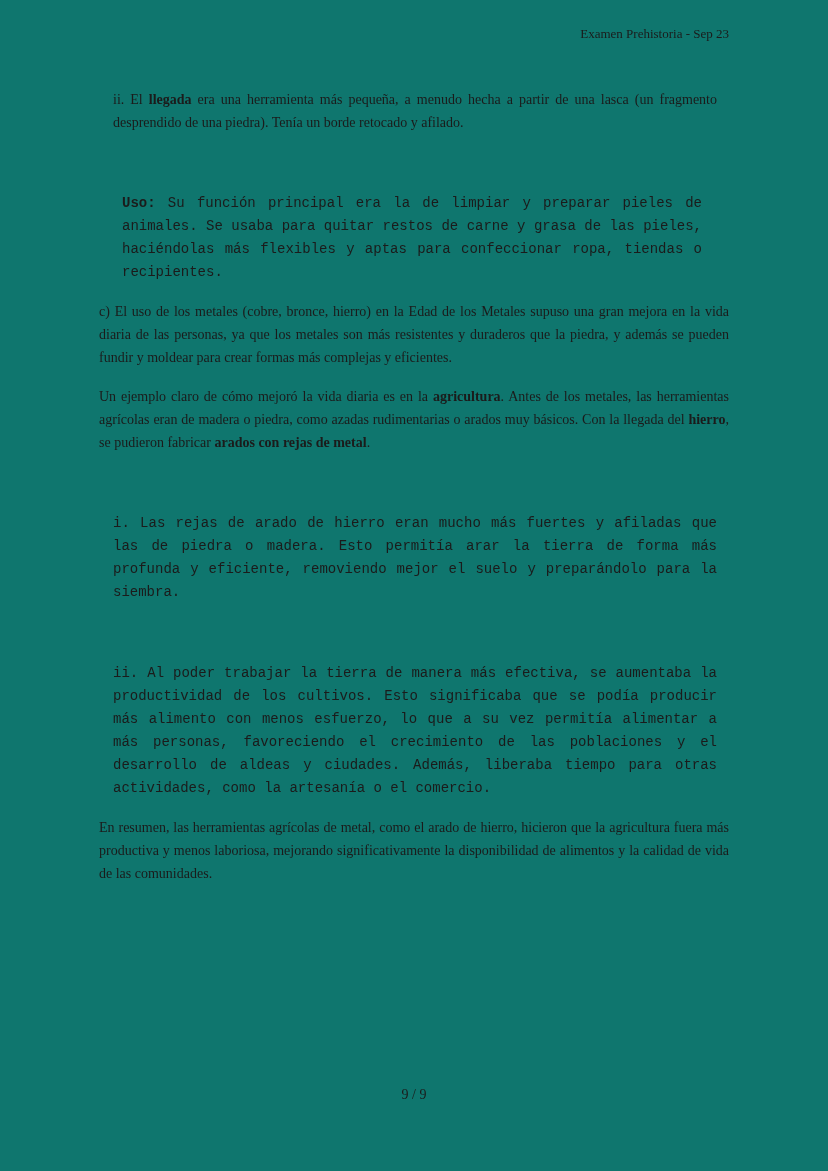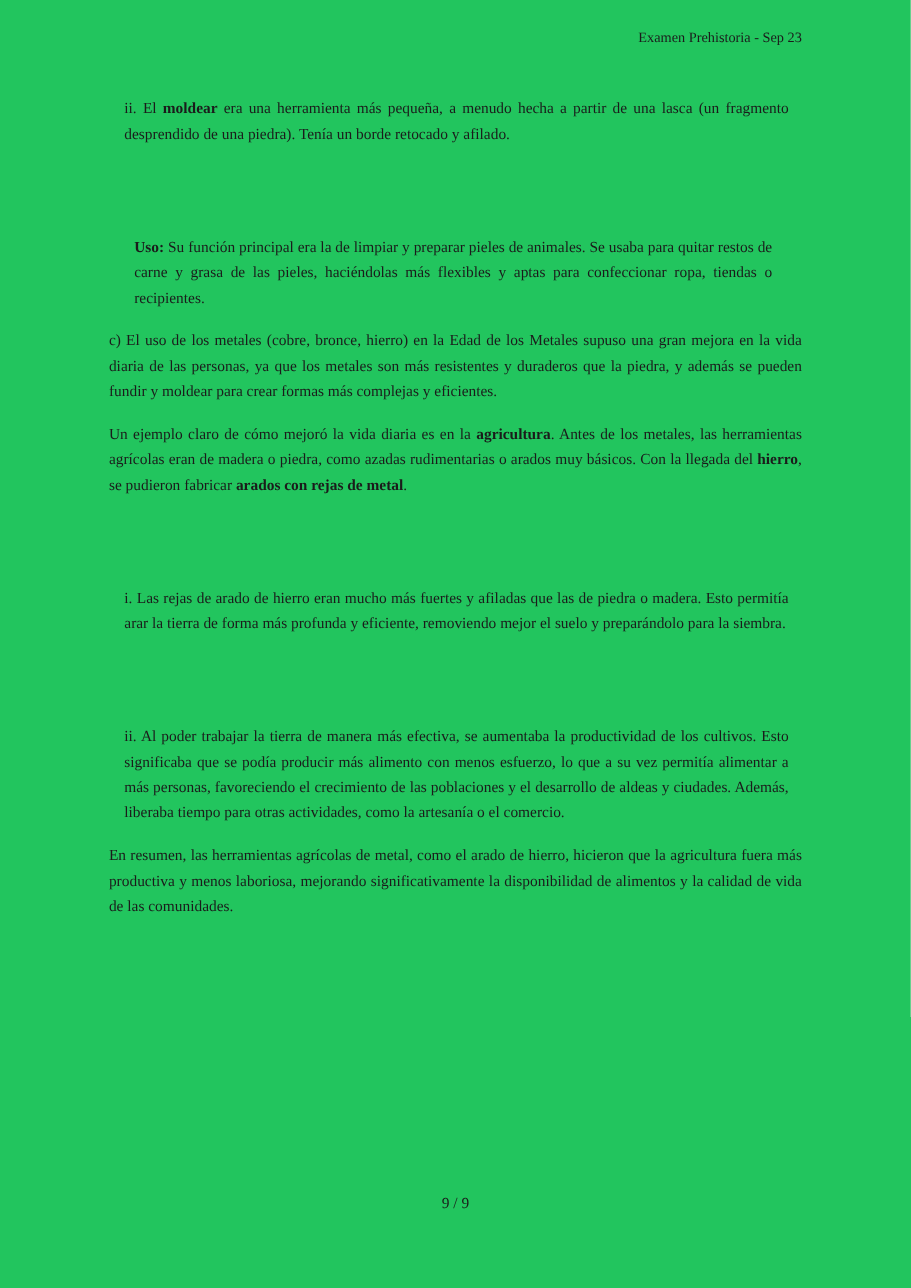--- a/index.html
+++ b/index.html
@@ -5,21 +5,21 @@
   html, body {
     margin: 0;
     padding: 0;
     background: #e8e8e8;
   }
   .page {
     position: relative;
     width: 828px;
     height: 1171px;
     margin: 0 auto;
-    background: #22c55e;
+    background: #0f766e;
     font-family: "Liberation Serif", serif;
     color: #1b1b1b;
     overflow: hidden;
   }
   .header {
     position: absolute;
     top: 26px;
     right: 99px;
     font-size: 13px;
     color: #1b1b1b;
@@ -34,21 +34,21 @@
     margin: 0;
     font-size: 14px;
     line-height: 23px;
     text-align: justify;
     color: #1b1b1b;
   }
   .indent1 { margin-left: 14px; margin-right: 12px; }
   .indent2 { margin-left: 23px; margin-right: 27px; }
   .gap-first { margin-top: 0; }
   .gap-med   { margin-top: 16px; }
-  .gap-large { margin-top: 80px; }
+  .gap-large { margin-top: 58px; font-family: Liberation Mono, monospace; }
   .bold { font-weight: bold; }
   .footer {
     position: absolute;
     bottom: 68px;
     left: 0;
     width: 100%;
     text-align: center;
     font-size: 14px;
     color: #1b1b1b;
   }
@@ -56,21 +56,21 @@
 </head>
 <body>
 
 <div class="page">
 
   <div class="header">
     <span>Examen Prehistoria - Sep 23</span>
   </div>
 
   <div class="content">
-    <p class="para indent1 gap-first"><span>ii. El </span><span class="bold">moldear</span><span> era una herramienta más pequeña, a menudo hecha a partir de una lasca (un fragmento desprendido de una piedra). Tenía un borde retocado y afilado.</span></p>
+    <p class="para indent1 gap-first"><span>ii. El </span><span class="bold">llegada</span><span> era una herramienta más pequeña, a menudo hecha a partir de una lasca (un fragmento desprendido de una piedra). Tenía un borde retocado y afilado.</span></p>
 
     <p class="para indent2 gap-large"><span class="bold">Uso:</span><span> Su función principal era la de limpiar y preparar pieles de animales. Se usaba para quitar restos de carne y grasa de las pieles, haciéndolas más flexibles y aptas para confeccionar ropa, tiendas o recipientes.</span></p>
 
     <p class="para gap-med"><span>c) El uso de los metales (cobre, bronce, hierro) en la Edad de los Metales supuso una gran mejora en la vida diaria de las personas, ya que los metales son más resistentes y duraderos que la piedra, y además se pueden fundir y moldear para crear formas más complejas y eficientes.</span></p>
 
     <p class="para gap-med"><span>Un ejemplo claro de cómo mejoró la vida diaria es en la </span><span class="bold">agricultura</span><span>. Antes de los metales, las herramientas agrícolas eran de madera o piedra, como azadas rudimentarias o arados muy básicos. Con la llegada del </span><span class="bold">hierro</span><span>, se pudieron fabricar </span><span class="bold">arados con rejas de metal</span><span>.</span></p>
 
     <p class="para indent1 gap-large"><span>i. Las rejas de arado de hierro eran mucho más fuertes y afiladas que las de piedra o madera. Esto permitía arar la tierra de forma más profunda y eficiente, removiendo mejor el suelo y preparándolo para la siembra.</span></p>
 
     <p class="para indent1 gap-large"><span>ii. Al poder trabajar la tierra de manera más efectiva, se aumentaba la productividad de los cultivos. Esto significaba que se podía producir más alimento con menos esfuerzo, lo que a su vez permitía alimentar a más personas, favoreciendo el crecimiento de las poblaciones y el desarrollo de aldeas y ciudades. Además, liberaba tiempo para otras actividades, como la artesanía o el comercio.</span></p>

